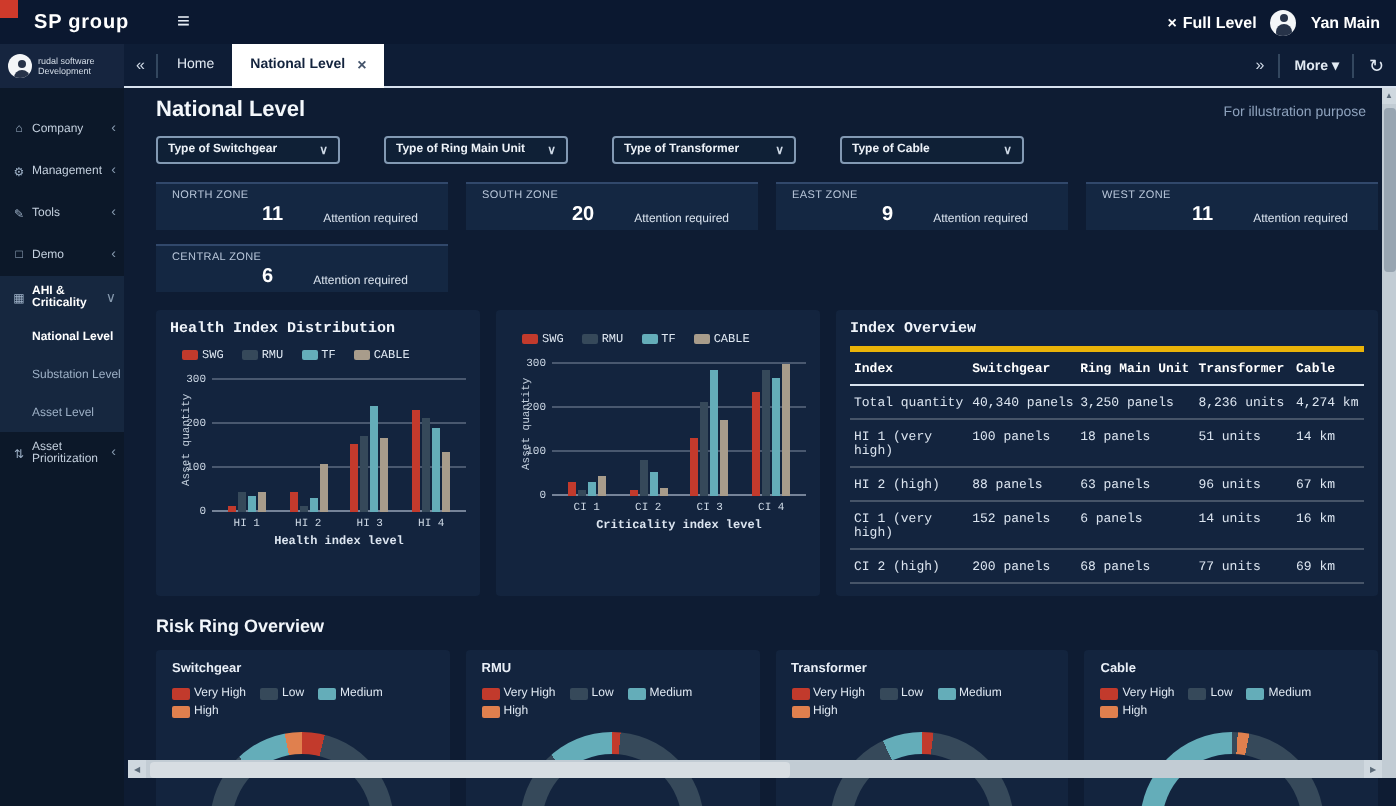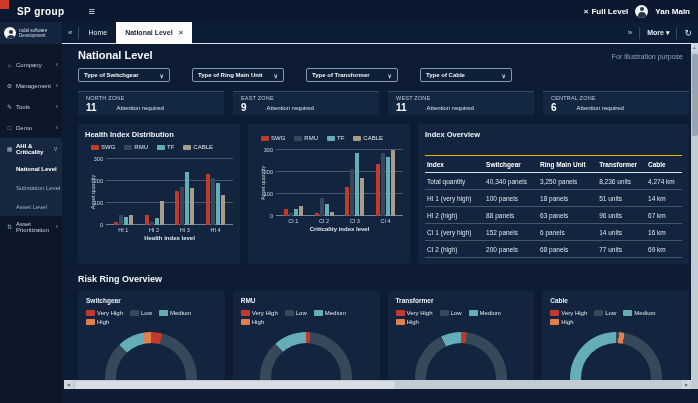--- a/index.html
+++ b/index.html
@@ -49,25 +49,25 @@
   .page-title{font-size:11px;font-weight:bold;color:#f4f8fc;}
   .page-note{margin-left:auto;font-size:7px;color:#8ea2bd;padding-right:6px;}
   .filters{margin-top:7px;display:flex;gap:22px;}
   .select{width:92px;height:14px;border:1px solid #8299b3;border-radius:2px;background:#0f2036;
           display:flex;align-items:center;justify-content:space-between;padding:0 5px;box-sizing:border-box;
           font-size:6px;font-weight:bold;color:#edf2f8;cursor:pointer;}
   .sel-caret{font-size:6px;color:#cdd8e5;}
   .zones{margin-top:9px;display:grid;grid-template-columns:repeat(4,1fr);gap:7px 9px;}
   .zone-card{height:24px;background:#142742;border-top:1px solid #31486b;padding:3px 8px 0;box-sizing:border-box;}
   .zone-name{font-size:5.5px;color:#b9c7da;letter-spacing:.2px;}
-  .zone-line{display:flex;align-items:center;gap:20px;margin-top:1px;}
+  .zone-line{display:flex;align-items:flex-end;gap:20px;margin-top:1px;margin-left:45px;}
   .zone-value{font-size:10px;font-weight:bold;color:#fff;}
   .zone-suffix{font-size:6px;color:#dae3ee;}
   
-  .charts{margin-top:9px;display:flex;gap:8px;align-items:stretch;}
+  .charts{margin-top:9px;display:flex;gap:8px;align-items:stretch;font-family:Liberation Mono, monospace;}
   .panel{background:#13243e;border-radius:2px;padding:6px 7px;box-sizing:border-box;}
   .panel.bar{width:162px;flex:none;}
   .panel.tbl{flex:1;}
   .panel-title{font-size:7.5px;font-weight:bold;color:#eff4fa;}
   .bc-legend{margin-top:5px;margin-left:6px;display:flex;gap:9px;}
   .lg-item{display:flex;align-items:center;gap:2px;font-size:6px;color:#dfe8f2;}
   .lg-swatch{width:8px;height:5px;border-radius:1px;}
   .plot-row{margin-top:9px;display:flex;}
   .ylab{width:8px;position:relative;}
   .ylab span{position:absolute;left:-12px;top:50%;transform:translateY(-50%) rotate(-90deg);transform-origin:center;
@@ -77,21 +77,21 @@
   .bars-area{flex:1;position:relative;height:66px;}
   .gridline{position:absolute;left:0;right:0;height:1px;background:rgba(198,210,225,.30);}
   .gridline.base{background:rgba(198,210,225,.55);}
   .groups{position:absolute;left:0;right:0;top:0;bottom:0;display:flex;justify-content:space-around;align-items:flex-end;padding:0 2px;}
   .group{display:flex;gap:1px;align-items:flex-end;}
   .bc-bar{width:4px;}
   .cats{display:flex;justify-content:space-around;margin-left:21px;margin-top:2px;padding:0 2px;}
   .cat{font-size:5.5px;color:#cfdae6;width:19px;text-align:center;}
   .xlabel{margin-left:21px;margin-top:2px;text-align:center;font-size:6px;font-weight:bold;color:#dce5f0;}
   
-  .tbl .panel-title{padding-bottom:16px;border-bottom:1px solid #eab308;}
+  .tbl .panel-title{padding-bottom:4px;border-bottom:3px solid #eab308;}
   .t-header{display:grid;grid-template-columns:23% 21% 23% 19% 14%;font-size:6.5px;font-weight:bold;color:#fff;
             padding:5px 0 4px;border-bottom:1px solid #d8e2ee;}
   .t-row{display:grid;grid-template-columns:23% 21% 23% 19% 14%;font-size:6.5px;color:#dce5f0;
          padding:4.5px 0;border-bottom:1px solid rgba(255,255,255,.22);}
   .t-cell{padding-left:2px;}
   
   .risk-title{margin-top:10px;font-size:9px;font-weight:bold;color:#f2f6fb;}
   .risk-cards{margin-top:7px;display:grid;grid-template-columns:repeat(4,1fr);gap:8px;}
   .risk-card{background:#13243e;border-radius:2px;padding:6px 8px;height:98px;overflow:hidden;box-sizing:border-box;}
   .rc-title{font-size:6.5px;font-weight:bold;color:#e9eff7;}
@@ -217,20 +217,27 @@
         <span>Type of  Cable</span>
         <span class="sel-caret">∨</span>
       </div>
     </div>
 
   <div class="zones" id="zones">
       <div class="zone-card">
         <div class="zone-name">NORTH ZONE</div>
         <div class="zone-line">
           <span class="zone-value">11</span>
+          <span class="zone-suffix">Attention required</span>
+        </div>
+      </div>
+      <div class="zone-card">
+        <div class="zone-name">SOUTH ZONE</div>
+        <div class="zone-line">
+          <span class="zone-value">20</span>
           <span class="zone-suffix">Attention required</span>
         </div>
       </div>
       <div class="zone-card">
         <div class="zone-name">EAST ZONE</div>
         <div class="zone-line">
           <span class="zone-value">9</span>
           <span class="zone-suffix">Attention required</span>
         </div>
       </div>

